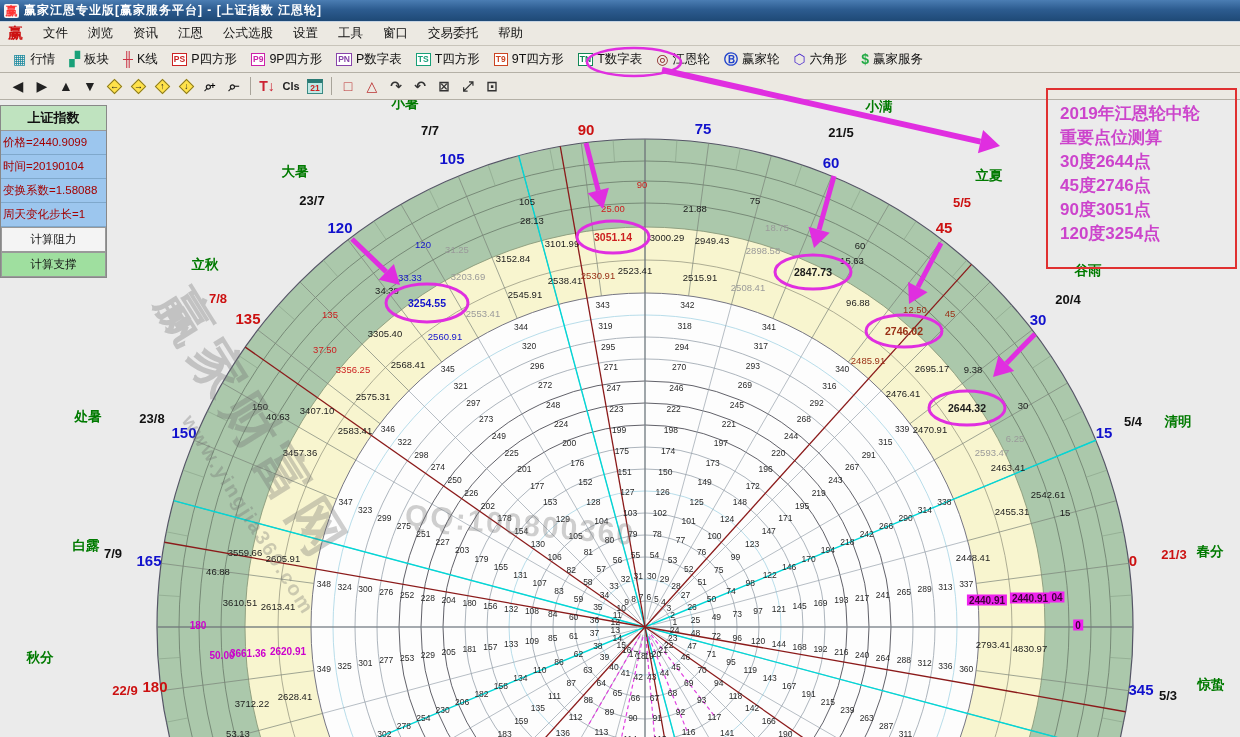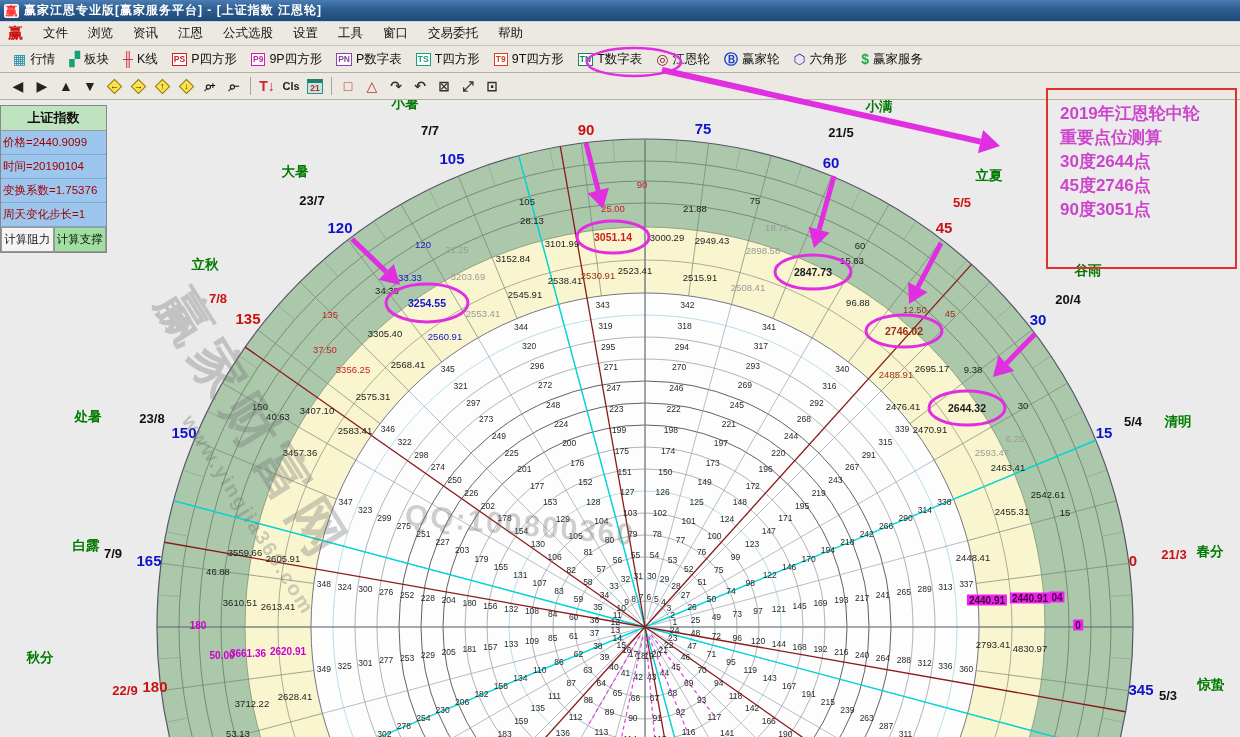--- a/index.html
+++ b/index.html
@@ -43,21 +43,21 @@
   .hl    { font-size:10px; font-weight:bold; color:#cc00cc; }
   .hlbg  { font-size:10px; font-weight:bold; color:#43003c; background:#ee22ee; padding:0 2px; }
   .circtxt { font-size:10.5px; font-weight:bold; }
 
   .wm { position:absolute; color:rgba(110,110,110,0.32); font-weight:bold; pointer-events:none; z-index:6; white-space:nowrap; }
 
   
   .info { position:absolute; left:0; top:5px; width:107px; z-index:10; font-size:12px; border:1px solid #888; background:#fff; }
   .info-h { background:#bfe3bf; color:#111; text-align:center; font-size:13px; font-weight:bold; padding:3px 0; border-bottom:1px solid #999; }
   .info-r { background:#9cc6ee; color:#a20000; font-weight:normal; font-size:11.5px; padding:4px 1px 4px 2px; border-bottom:1px solid #7fa8cc; white-space:nowrap; overflow:hidden; }
-  .info-btns { display:flex; }
+  .info-btns { display:flex;flex-direction:column; }
   .info-btn { flex:1; text-align:center; font-size:11.5px; padding:4px 0; border:1px solid #999; cursor:default; white-space:nowrap; }
   .info-btn.b1 { background:#f4f4f4; color:#111; }
   .info-btn.b2 { background:#9fdf9f; color:#111; }
 
   
   .annbox { position:absolute; left:1046px; top:88px; width:191px; height:181px; border:2px solid #e03030; z-index:50; padding:12px 0 0 12px; background:rgba(235,235,235,0.0); }
   .annline { color:#cc44cc; font-size:17px; font-weight:bold; line-height:24px; white-space:nowrap; }
 
   #overlay { position:absolute; left:0; top:0; z-index:60; pointer-events:none; }
 </style>
@@ -754,23 +754,23 @@
       <div class="lbl rl" style="left: 525px; top: 194px; color: rgb(28, 28, 28);">2545.91</div>
       <div class="lbl rl" style="left: 483px; top: 213px; color: rgb(154, 154, 154);">2553.41</div>
       <div class="lbl rl" style="left: 445px; top: 236px; color: rgb(20, 20, 204);">2560.91</div>
       <div class="lbl rl" style="left: 408px; top: 264px; color: rgb(28, 28, 28);">2568.41</div>
       <div class="lbl rl" style="left: 373px; top: 296px; color: rgb(28, 28, 28);">2575.31</div>
       <div class="lbl rl" style="left: 347px; top: 330px; color: rgb(28, 28, 28); margin-left: 8px;">2583.41</div>
       <div class="lbl rl" style="left: 748px; top: 187px; color: rgb(154, 154, 154);">2508.41</div>
       <div class="lbl rl" style="left: 283px; top: 458px; color: rgb(28, 28, 28);">2605.91</div>
       <div class="lbl rl" style="left: 278px; top: 506px; color: rgb(28, 28, 28);">2613.41</div>
       <div class="lbl rl" style="left: 295px; top: 596px; color: rgb(28, 28, 28);">2628.41</div>
-      <div class="lbl rl" style="left: 868px; top: 274px; color: rgb(153, 48, 22); margin-left: 28px;">2485.91</div>
+      <div class="lbl rl" style="left: 868px; top: 260px; color: rgb(153, 48, 22);">2485.91</div>
       <div class="lbl rl" style="left: 932px; top: 268px; color: rgb(28, 28, 28);">2695.17</div>
-      <div class="lbl rl" style="left: 903px; top: 306px; color: rgb(28, 28, 28);">2476.41</div>
+      <div class="lbl rl" style="left: 903px; top: 293px; color: rgb(28, 28, 28);">2476.41</div>
       <div class="lbl rl" style="left: 930px; top: 329px; color: rgb(28, 28, 28);">2470.91</div>
       <div class="lbl rl" style="left: 992px; top: 352px; color: rgb(154, 154, 154);">2593.47</div>
       <div class="lbl rl" style="left: 1008px; top: 367px; color: rgb(28, 28, 28);">2463.41</div>
       <div class="lbl rl" style="left: 1012px; top: 411px; color: rgb(28, 28, 28);">2455.31</div>
       <div class="lbl rl" style="left: 1048px; top: 394px; color: rgb(28, 28, 28);">2542.61</div>
       <div class="lbl rl" style="left: 973px; top: 457px; color: rgb(28, 28, 28);">2448.41</div>
       <div class="lbl rl" style="left: 993px; top: 544px; color: rgb(28, 28, 28);">2793.41</div>
       <div class="lbl rl" style="left: 1030px; top: 548px; color: rgb(28, 28, 28);">4830.97</div>
       <div class="lbl hl" style="left: 198px; top: 525px;">180</div>
       <div class="lbl hl" style="left: 222px; top: 555px;">50.00</div>
@@ -784,41 +784,42 @@
       <div class="lbl circtxt" style="left: 427px; top: 203px; color: rgb(20, 20, 204);">3254.55</div>
       <div class="lbl circtxt" style="left: 813px; top: 172px; color: rgb(28, 28, 28);">2847.73</div>
       <div class="lbl circtxt" style="left: 904px; top: 231px; color: rgb(153, 48, 22);">2746.02</div>
       <div class="lbl circtxt" style="left: 967px; top: 308px; color: rgb(28, 28, 28);">2644.32</div>
     </div>
   <div class="info">
     <div class="info-h">上证指数</div>
     <div id="info-rows">
         <div class="info-r">价格=2440.9099</div>
         <div class="info-r">时间=20190104</div>
-        <div class="info-r">变换系数=1.75376</div>
+        <div class="info-r">变换系数=1.58088</div>
         <div class="info-r">周天变化步长=1</div>
       </div>
     <div class="info-btns" id="info-btns">
         <div class="info-btn b1">计算阻力</div>
         <div class="info-btn b2">计算支撑</div>
       </div>
   </div>
   <div id="watermarks">
       <div class="wm" style="left: 252px; top: 325px; font-size: 54px; letter-spacing: 8px; transform: translate(-50%, -50%) rotate(58deg);">赢家财富网</div>
       <div class="wm" style="left: 248px; top: 415px; font-size: 20px; letter-spacing: 2px; transform: translate(-50%, -50%) rotate(58deg);">www.yingjia360.com</div>
       <div class="wm" style="left: 520px; top: 425px; font-size: 30px; letter-spacing: 2px; transform: translate(-50%, -50%) rotate(5deg);">QQ:100800360</div>
     </div>
 </div>
 
 <div class="annbox" id="annbox">
     <div class="annline">2019年江恩轮中轮</div>
     <div class="annline">重要点位测算</div>
     <div class="annline">30度2644点</div>
     <div class="annline">45度2746点</div>
     <div class="annline">90度3051点</div>
+    <div class="annline">120度3254点</div>
   </div>
 <svg id="overlay" width="1240" height="737">
     <ellipse cx="613" cy="237" rx="36" ry="16" fill="none" stroke="#e02ee0" stroke-width="3"></ellipse>
     <ellipse cx="427" cy="303" rx="41" ry="19" fill="none" stroke="#e02ee0" stroke-width="3"></ellipse>
     <ellipse cx="813" cy="272" rx="38" ry="17" fill="none" stroke="#e02ee0" stroke-width="3"></ellipse>
     <ellipse cx="904" cy="331" rx="38" ry="16" fill="none" stroke="#e02ee0" stroke-width="3"></ellipse>
     <ellipse cx="967" cy="408" rx="38" ry="17" fill="none" stroke="#e02ee0" stroke-width="3"></ellipse>
     <ellipse cx="634" cy="62" rx="47" ry="14" fill="none" stroke="#e02ee0" stroke-width="2.5"></ellipse>
     <line x1="586" y1="143" x2="598.2607495153683" y2="190.6005569420181" stroke="#e02ee0" stroke-width="5"></line>
     <polygon points="603,209 608.9130586541999,187.85678034565237 587.6084403765367,193.34433353838384" fill="#e02ee0"></polygon>

